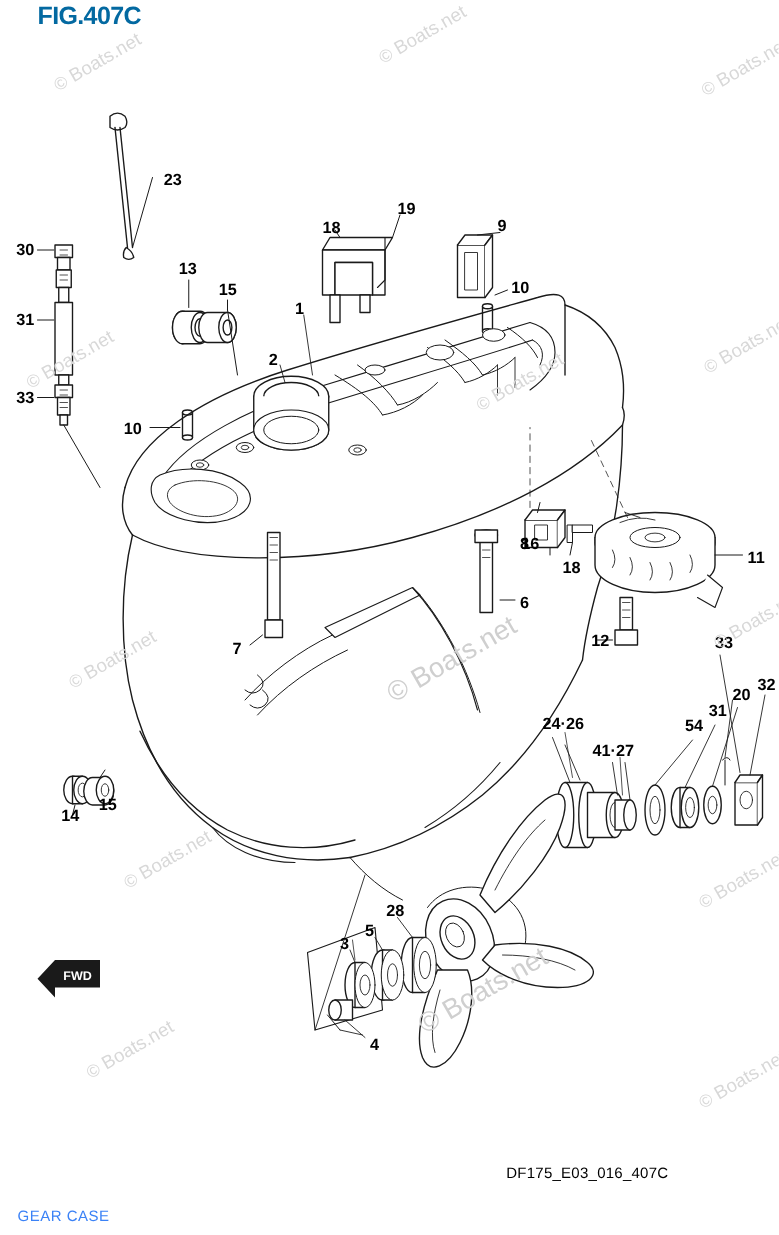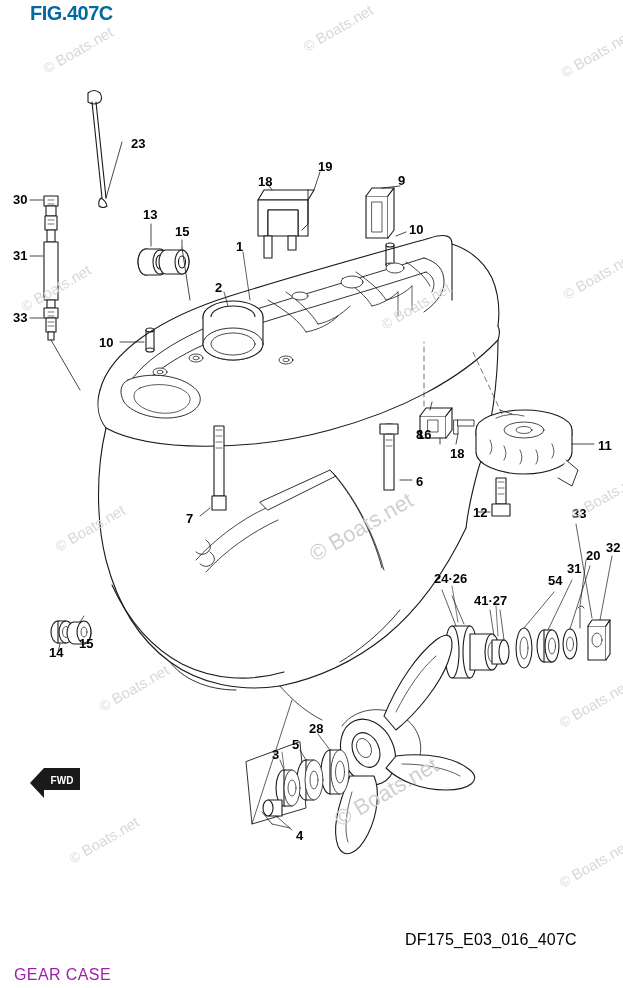--- a/index.html
+++ b/index.html
@@ -23,30 +23,30 @@
     font-weight: bold;
     letter-spacing: -0.5px;
     color: #0369a1;
     font-family: "Liberation Sans", sans-serif;
     margin-left: 16px;
   }
   #footer-code {
     position: absolute;
     left: 405px;
     top: 931px;
-    font-size: 16px;
+    font-size: 12px;
     color: #000;
     letter-spacing: 0.2px;
   }
   #footer-caption {
     position: absolute;
     left: 14px;
     top: 966px;
-    font-size: 16px;
-    color: #a21caf;
+    font-size: 12px;
+    color: #3b82f6;
     letter-spacing: 0.4px;
   }
   .wm {
     position: absolute;
     font-size: 15px;
     color: #d8d8d8;
     font-family: "Liberation Sans", sans-serif;
     white-space: nowrap;
     transform: rotate(-30deg);
     transform-origin: left top;

